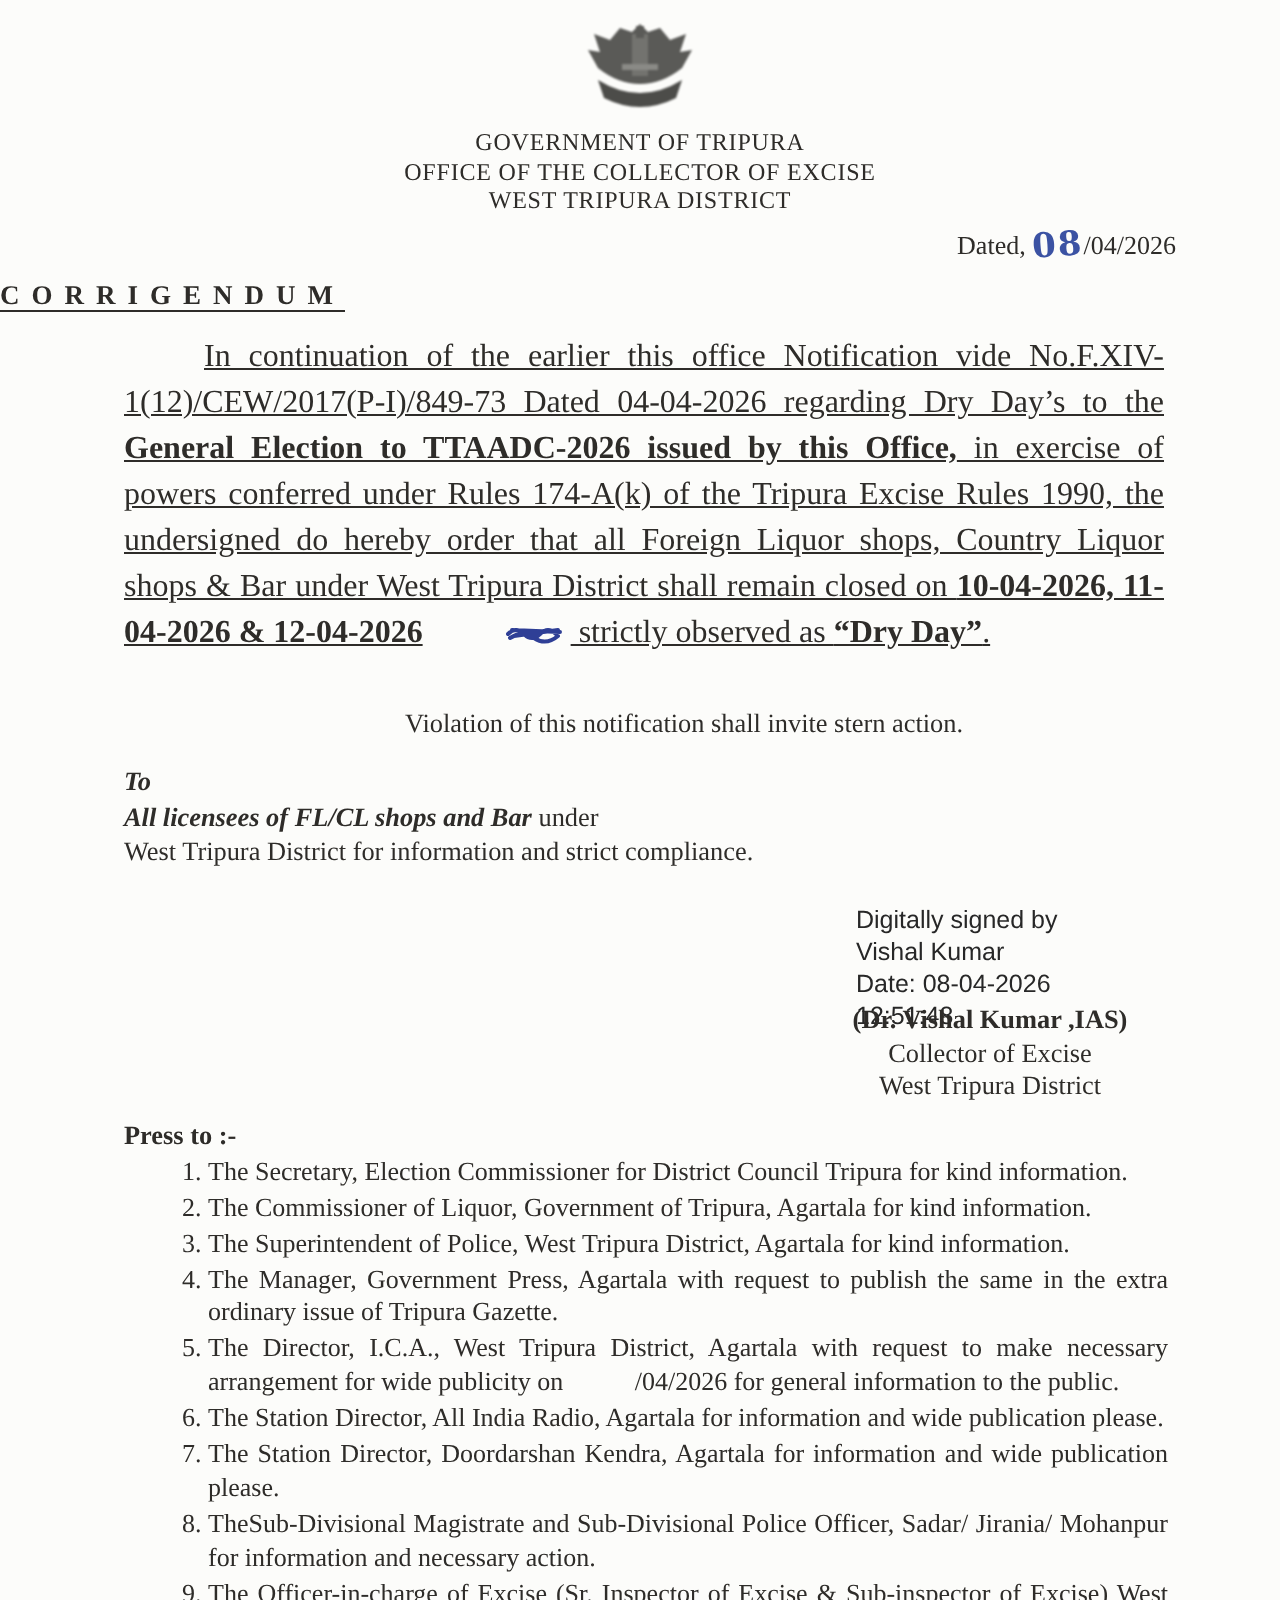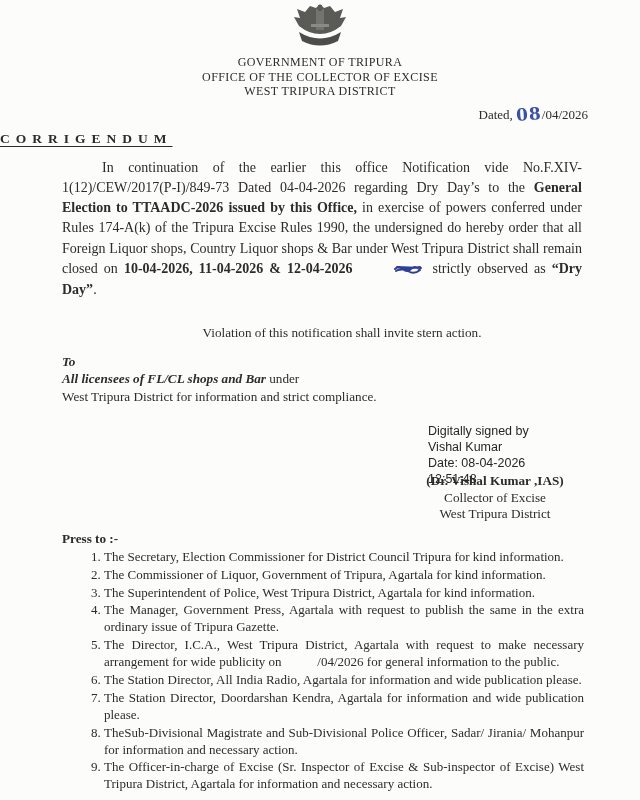--- a/index.html
+++ b/index.html
@@ -3,36 +3,37 @@
 <meta charset="utf-8">
 <style>
   html,body{margin:0;padding:0;background:#e8e8e6;}
   .page{
     width:640px;height:800px;margin:0 auto;position:relative;overflow:hidden;
     background:#fcfcfa;
     color:#2e2c29;
     font-family:"Liberation Serif", serif;
   }
   
-  .emblem-wrap{text-align:center;padding-top:4px;}
+  .emblem-wrap{text-align:center;padding-top:12px;}
   .emblem{display:inline-block;filter:blur(.4px);}
   .org-lines{text-align:center;font-size:12px;letter-spacing:.4px;line-height:1.22;margin-top:1px;}
   .dated-line{text-align:right;padding-right:52px;font-size:13px;margin-top:4px;}
   .hand-day{
     display:inline-block;color:#3b52a3;font-family:"DejaVu Serif", serif;
     font-size:17px;font-weight:bold;transform:rotate(-4deg) translateY(1px);letter-spacing:1px;
   }
   .doc-title{
     text-align:left;font-weight:bold;font-size:13.5px;letter-spacing:6px;
     text-decoration:underline;text-underline-offset:3px;margin-top:8px;
   }
   
   .para{
-    margin:11px 58px 0 62px;text-align:justify;font-size:14px;line-height:1.44;
+    margin:11px 58px 0 62px;text-align:justify;font-size:16px;line-height:1.44;
     text-indent:40px;
+    text-decoration:underline;
   }
   .b{font-weight:bold;}
   .scribble{display:inline-block;vertical-align:-1px;margin:0 2px;}
   .violation{margin:25px 58px 0 62px;text-indent:40px;font-size:13.2px;text-align:center;}
   .to-block{margin:12px 58px 0 62px;font-size:13.2px;line-height:1.32;}
   .to-line,.addr-line{font-style:italic;font-weight:bold;}
   .addr-rest{font-style:normal;font-weight:normal;}
   .to-line3{font-style:normal;font-weight:normal;}
   
   .sig-block{margin-top:18px;}

